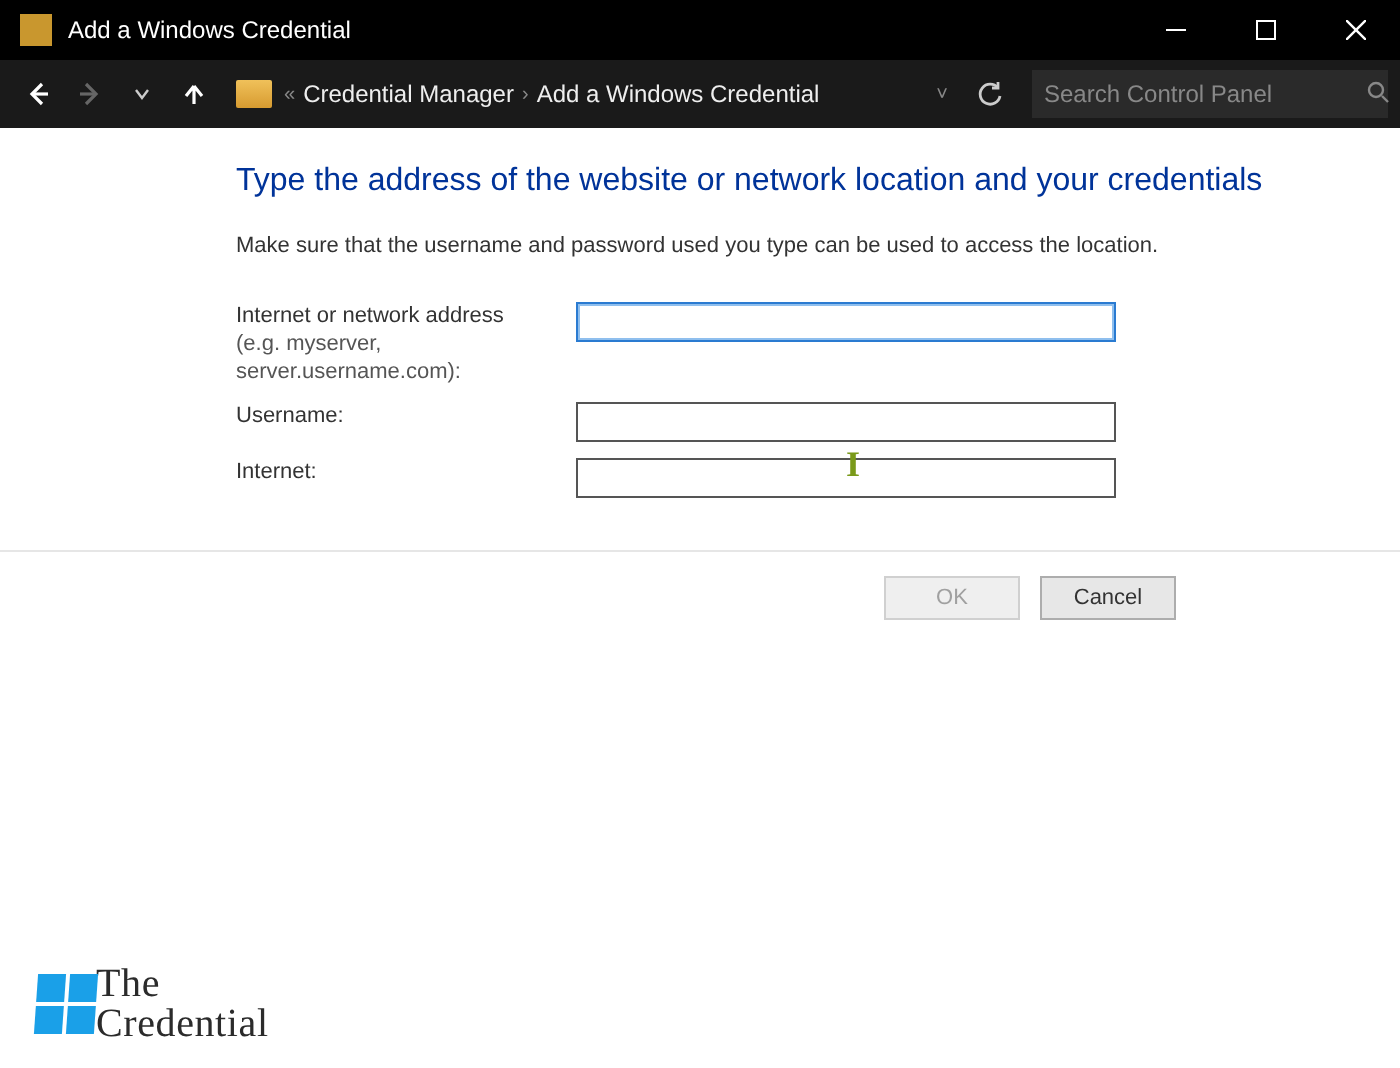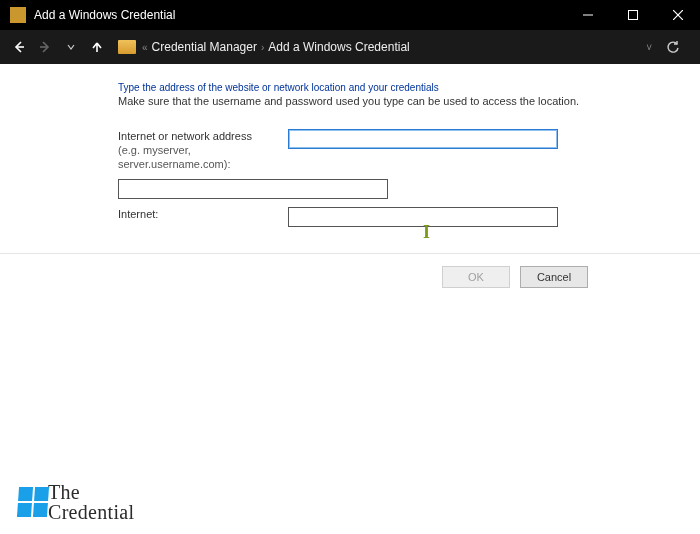--- a/index.html
+++ b/index.html
@@ -92,23 +92,23 @@
     .content {
       background: #fff;
       padding: 18px 0 0 0;
       position: relative;
     }
     .content-inner {
       padding: 0 30px 0 118px;
     }
     .headline {
       color: #003399;
-      font-size: 10px;
+      font-size: 16px;
       font-weight: 400;
-      margin-bottom: 2px;
+      margin-bottom: 17px;
     }
     .subtext {
       font-size: 11px;
       color: #333;
       margin-bottom: 22px;
     }
     .form-row {
       display: flex;
       align-items: flex-start;
       font-size: 11px;
@@ -253,36 +253,46 @@
     <span class="chev">›</span>
     <span>Add a Windows Credential</span>
   </div>
   <span class="dd-chev">˅</span>
   <div class="refresh-btn">
     <svg width="14" height="14" viewBox="0 0 14 14">
         <path d="M11 4 A5 5 0 1 0 12 8" fill="none" stroke="#ccc" stroke-width="1.4"></path>
         <path d="M11 1 L11 4 L8 4" fill="none" stroke="#ccc" stroke-width="1.4"></path>
       </svg>
   </div>
+  <div class="searchbox">
+    <input type="text" placeholder="Search Control Panel" style="">
+    <span class="search-glyph">
+      <svg width="12" height="12" viewBox="0 0 12 12">
+          <circle cx="5" cy="5" r="3.5" fill="none" stroke="#888" stroke-width="1.2"></circle>
+          <line x1="8" y1="8" x2="11" y2="11" stroke="#888" stroke-width="1.2"></line>
+        </svg>
+    </span>
+  </div>
 </div>
 
 <div class="content">
   <div class="content-inner">
     <div class="headline">Type the address of the website or network location and your credentials</div>
     <div class="subtext">Make sure that the username and password used you type can be used to access the location.</div>
 
     <div class="form-row">
       <div class="label">
         <span>Internet or network address</span>
         <span class="hint">(e.g. myserver, server.username.com):</span>
       </div>
       <input class="focused" type="text" value="" style="">
     </div>
 
     <div class="form-row">
+      <div class="label">Username:</div>
       <input type="text" value="" style="">
     </div>
 
     <div class="form-row">
       <div class="label">Internet:</div>
       <input type="password" value="" style="">
     </div>
   </div>
 
   <hr class="divider">

